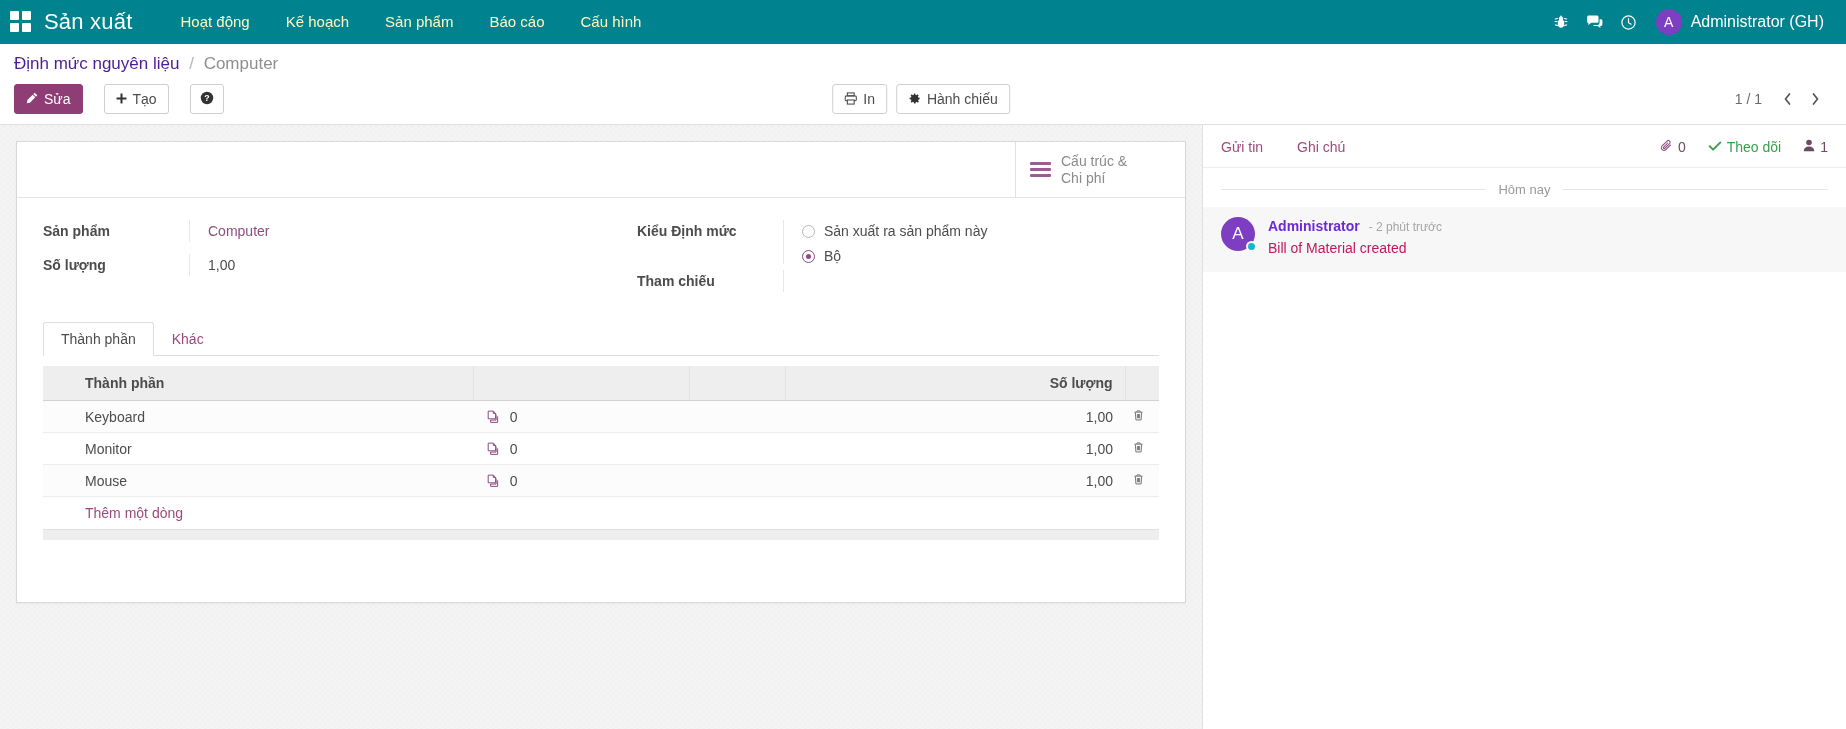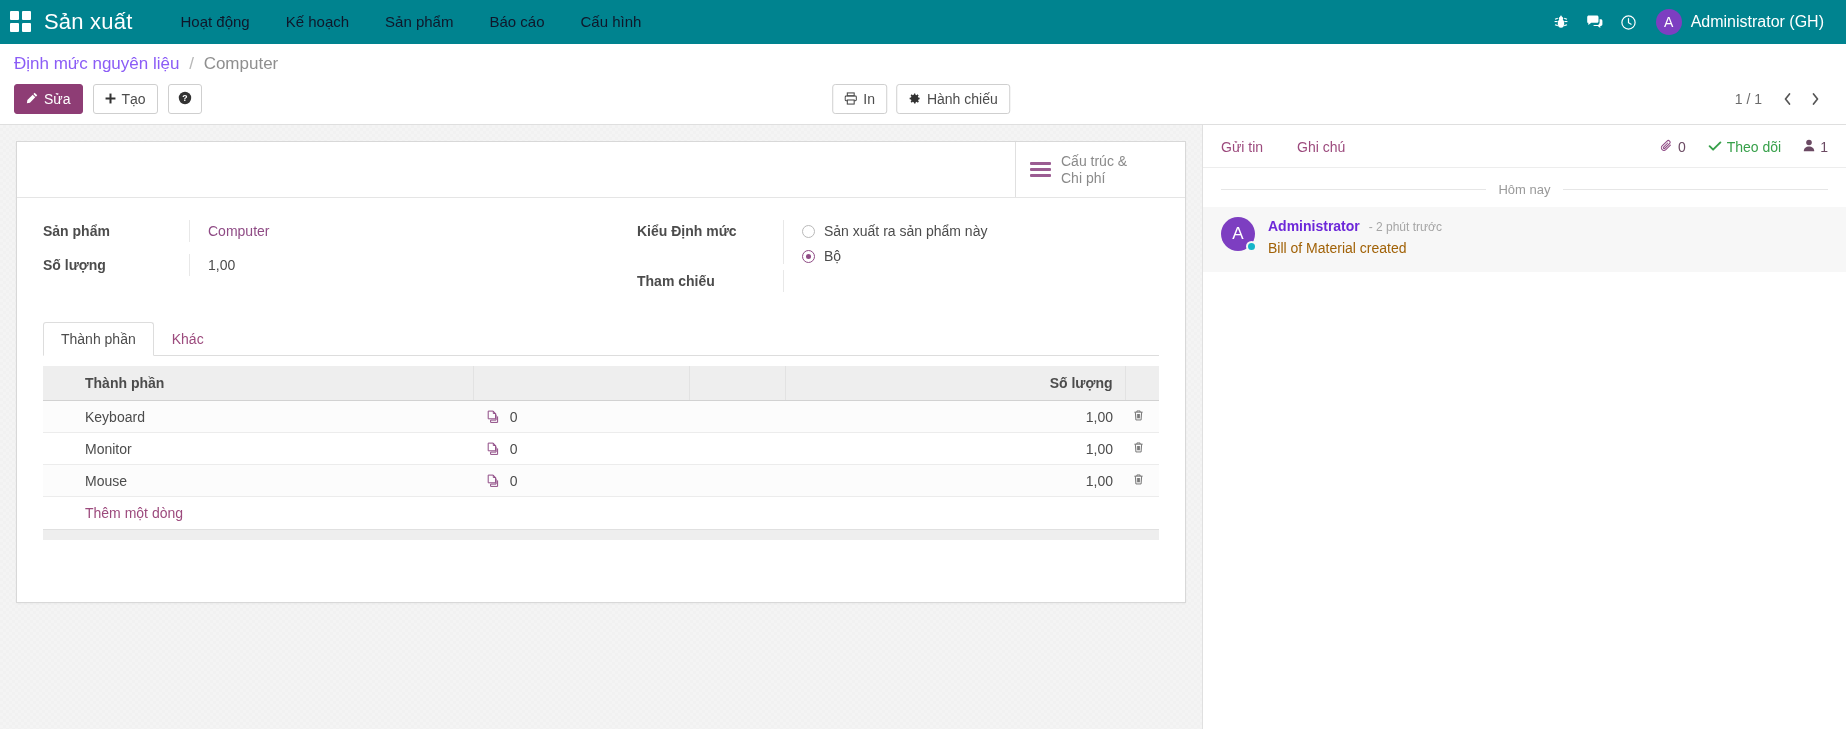--- a/index.html
+++ b/index.html
@@ -41,21 +41,21 @@
     margin-right: 30px;
     white-space: nowrap;
     cursor: pointer;
   }
   .nav-menu { display: flex; align-items: center; gap: 0px; }
   .nav-menu .nav-item {
     padding: 0 18px;
     height: 44px;
     line-height: 44px;
     font-size: 15px;
-    color: #0f172a;
+    color: #fef9c3;
     white-space: nowrap;
     cursor: pointer;
   }
   .nav-right {
     margin-left: auto;
     display: flex;
     align-items: center;
     gap: 0;
   }
   .nav-icon {
@@ -88,26 +88,26 @@
     padding: 9px 18px 10px 14px;
     border-bottom: 1px solid #dfdfdf;
     position: relative;
     z-index: 10;
   }
   .breadcrumb {
     font-size: 17px;
     margin-bottom: 9px;
     line-height: 22px;
   }
-  .breadcrumb .bc-link { color: #8b5cf6; cursor: pointer; }
+  .breadcrumb .bc-link { color: #4c1d95; cursor: pointer; }
   .breadcrumb .bc-sep { color: #b7b7b7; margin: 0 5px; }
   .breadcrumb .bc-current { color: #8f8f8f; }
 
   .cp-row { display: flex; align-items: center; position: relative; min-height: 30px; }
-  .btn-group-left { display: flex; align-items: center; gap: 10px; }
+  .btn-group-left { display: flex; align-items: center; gap: 21px; }
   .btn {
     border: 1px solid #cfcfcf;
     background: #ffffff;
     color: #4c4c4c;
     border-radius: 3px;
     font-size: 14px;
     font-family: "Liberation Sans", sans-serif;
     padding: 5px 11px;
     height: 30px;
     display: inline-flex;
@@ -369,21 +369,21 @@
     right: -2px; bottom: -1px;
     width: 11px; height: 11px;
     border-radius: 50%;
     background: #16b5c9;
     border: 2px solid #f7f7f7;
   }
   .msg-body { flex: 1; }
   .msg-head { font-size: 14px; line-height: 18px; }
   .msg-author { font-weight: bold; color: #6d28d9; }
   .msg-time { color: #a5a5a5; font-size: 12px; margin-left: 5px; }
-  .msg-text { font-size: 14px; color: #a16207; margin-top: 3px; line-height: 19px; }
+  .msg-text { font-size: 14px; color: #be185d; margin-top: 3px; line-height: 19px; }
 </style>
 </head>
 <body>
 
 <div class="navbar">
   <div class="apps-grid">
     <i></i>
       <i></i>
       <i></i>
       <i></i>

